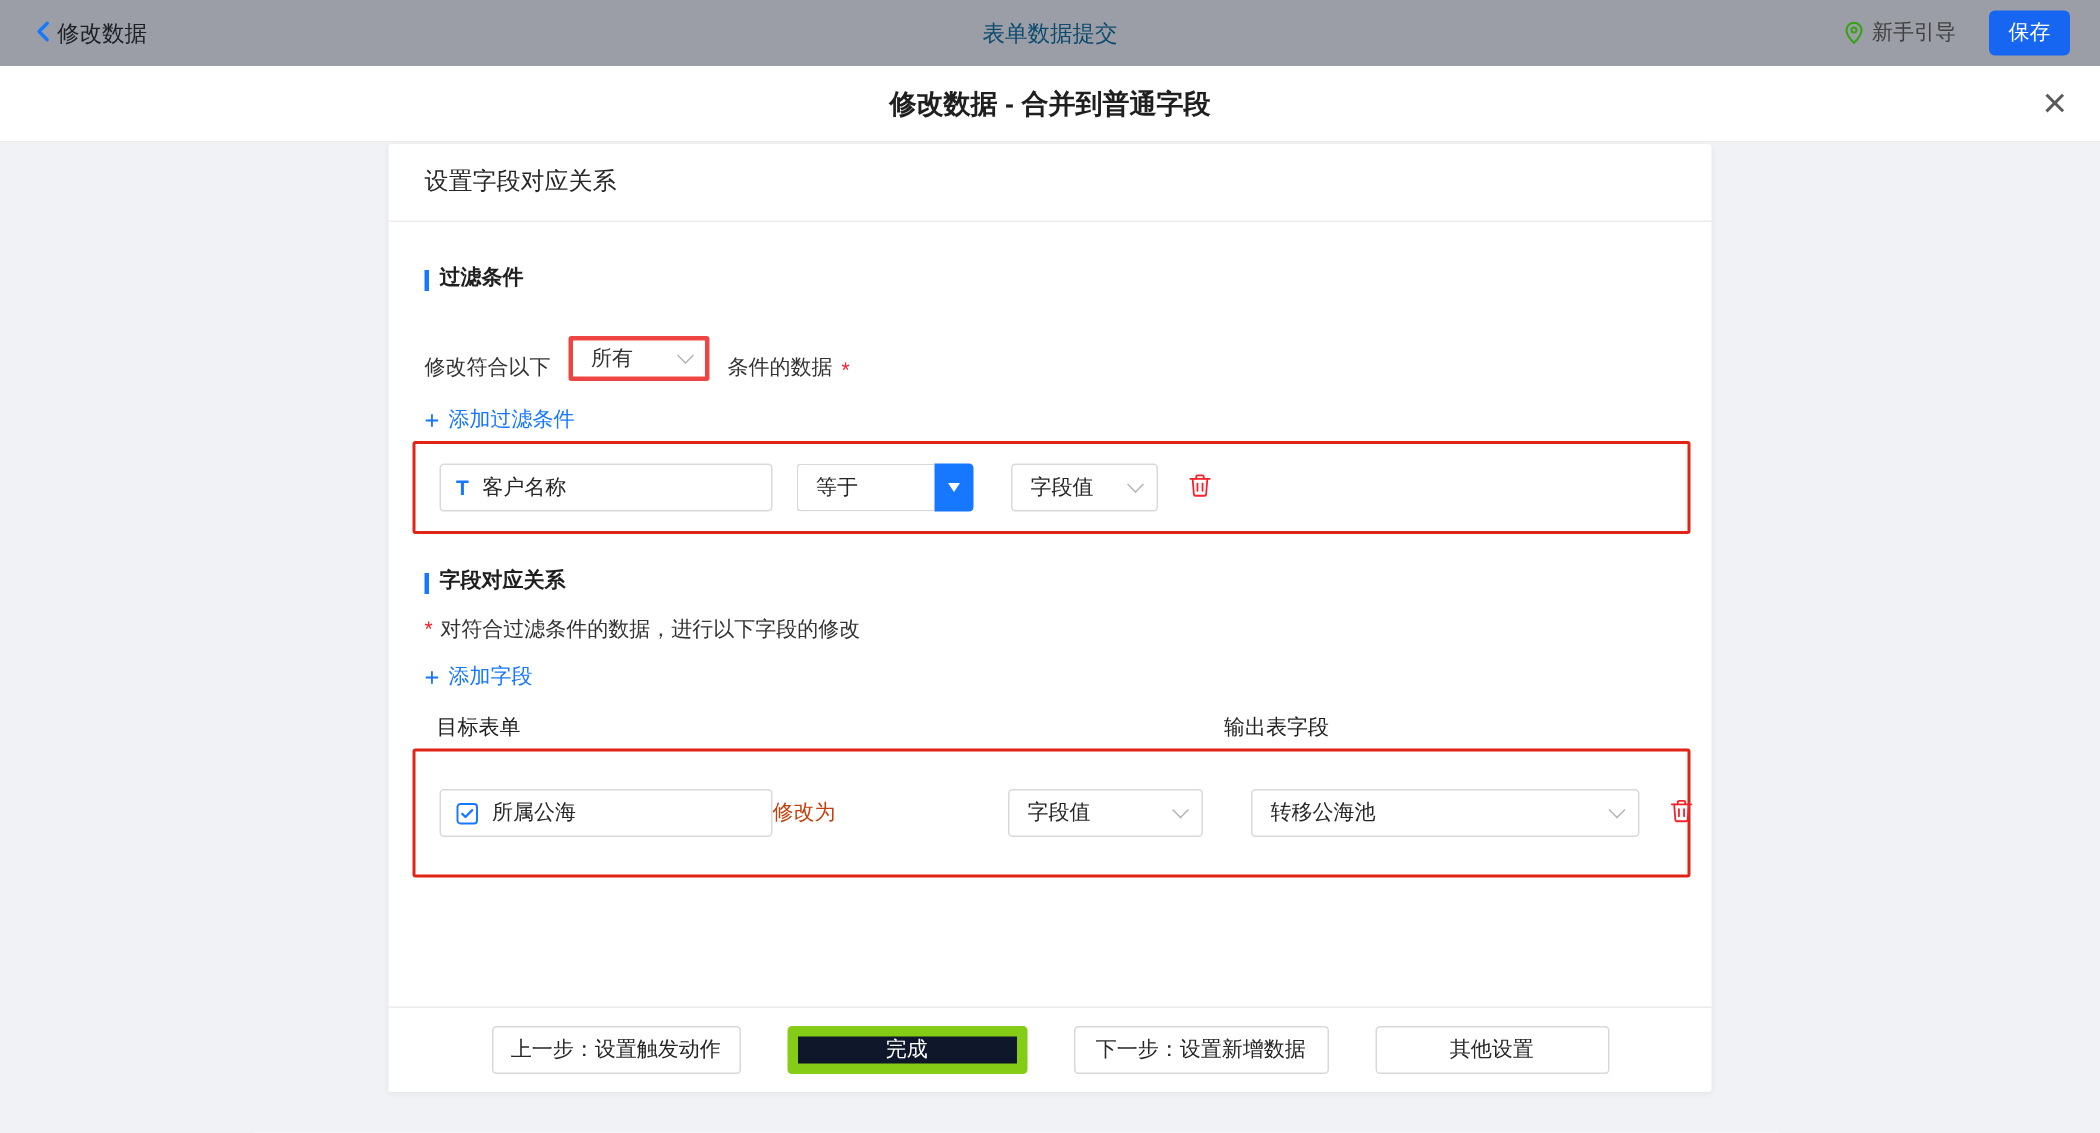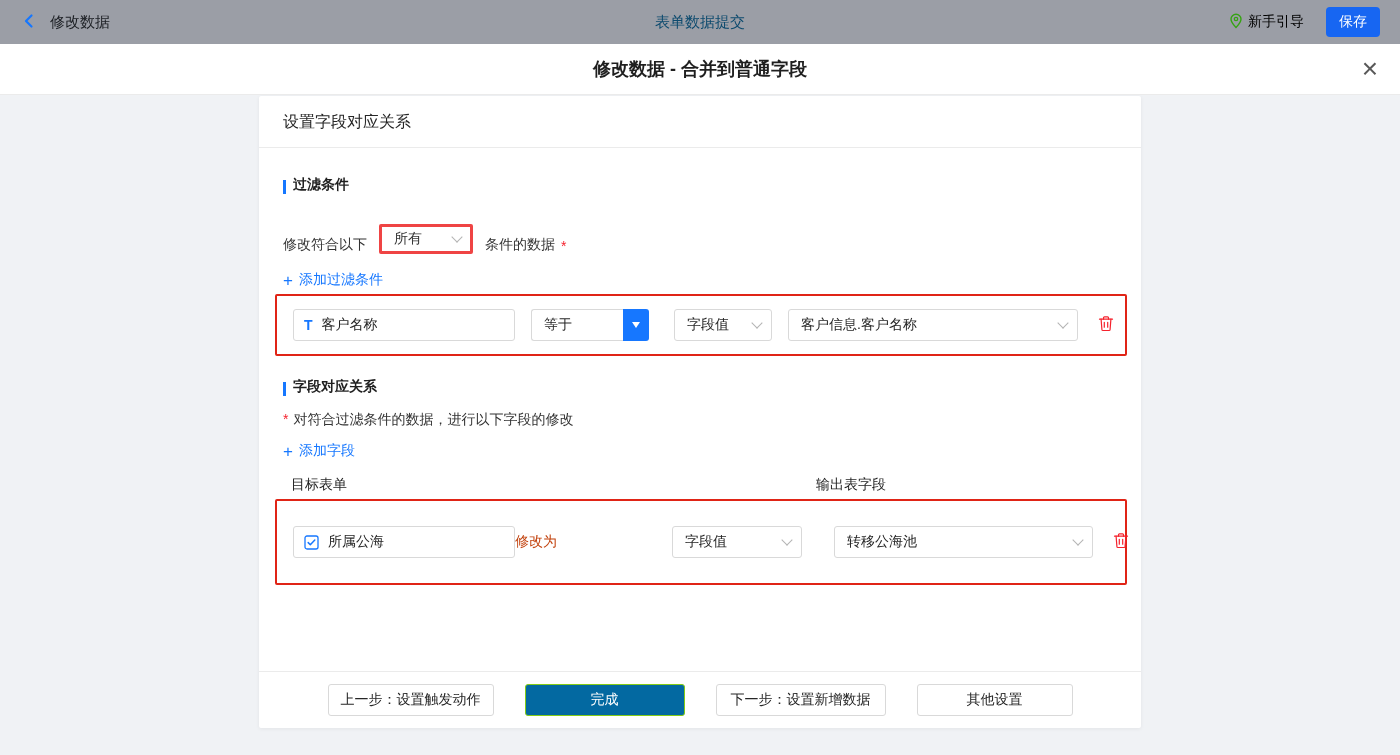--- a/index.html
+++ b/index.html
@@ -3,25 +3,25 @@
 <meta charset="utf-8">
 <style>
   *{box-sizing:border-box;margin:0;padding:0}
   html,body{width:1400px;height:755px}
   body{font-family:"Liberation Sans","DejaVu Sans",sans-serif;font-size:14px;color:#262626;background:#f0f2f5;overflow:hidden}
   button{font-family:inherit}
 
   
   .topbar{height:44px;background:#9b9ea6;display:flex;align-items:center;padding:0 20px;position:relative;flex:none}
   .topbar-center{position:absolute;left:0;right:0;text-align:center;font-size:15px;color:#0c4a6e}
-  .topbar-left{display:flex;align-items:center;gap:12px;position:relative;z-index:1;cursor:pointer}
+  .topbar-left{display:flex;align-items:center;gap:0;position:relative;z-index:1;cursor:pointer}
   .back-btn{display:flex;align-items:center;background:none;border:none;cursor:pointer}
   .topbar-back-label{font-size:15px;color:#1c1f24}
   .topbar-right{margin-left:auto;display:flex;align-items:center;gap:22px;position:relative;z-index:1}
-  .guide-link{display:flex;align-items:flex-start;gap:5px;color:#000000;cursor:pointer;background:none;border:none;font-size:14px}
+  .guide-link{display:flex;align-items:center;gap:5px;color:#404040;cursor:pointer;background:none;border:none;font-size:14px}
   .save-btn{width:54px;height:30px;background:#1766f2;color:#fff;border:none;border-radius:4px;font-size:14px;cursor:pointer}
 
   
   .dialog-header{height:51px;background:#fff;border-bottom:1px solid #ebebeb;display:flex;align-items:center;justify-content:center;position:relative}
   .dialog-title{font-size:18px;font-weight:bold;color:#1f1f1f}
   .close-btn{position:absolute;right:22px;top:50%;transform:translateY(-50%);font-size:28px;line-height:1;color:#595959;background:none;border:none;cursor:pointer;font-weight:300}
 
   
   .main{padding-top:1px}
   .card{width:882px;height:632px;margin:0 auto;background:#fff;border-radius:2px;display:flex;flex-direction:column;box-shadow:0 1px 4px rgba(0,0,0,.06)}
@@ -68,21 +68,21 @@
   .hdr-output{position:absolute;left:525px;top:0}
 
   .map-label{width:157px;text-align:left;color:#c2410c;flex:none}
   .vt2-select{width:130px}
   .val2-select{width:259px;margin-left:32px}
 
   .btn{height:32px;background:#fff;border:1px solid #d9d9d9;border-radius:3px;font-size:14px;color:#262626;cursor:pointer;text-align:center}
   .btn-prev{width:166px}
   .btn-next{width:170px}
   .btn-other{width:156px}
-  .btn-primary{width:160px;background:#0369a1;border:1px solid #84cc16;color:#fff}
+  .btn-primary{width:160px;background:#0f172a;border:7px solid #84cc16;color:#fff}
 </style>
 </head>
 <body>
 
 <header class="topbar">
   <div class="topbar-center">表单数据提交</div>
   <div class="topbar-left">
     <button class="back-btn">
       <span>
         <svg width="18" height="18" viewBox="0 0 18 18" fill="none">
@@ -150,24 +150,20 @@
             <span class="sel-text">等于</span>
           </div>
           <button class="op-addon">
             <span class="tri"></span>
           </button>
         </div>
         <div class="select vt-select">
           <span class="sel-text">字段值</span>
           <span class="caret"></span>
         </div>
-        <div class="select val-select">
-          <span class="sel-text">客户信息.客户名称</span>
-          <span class="caret"></span>
-        </div>
         <button class="trash-btn">
           <span>
             <svg width="16" height="17" viewBox="0 0 16 17" fill="none" stroke="#f5222d" stroke-width="1.2" stroke-linecap="round" stroke-linejoin="round">
                 <path d="M1.5 4.2h13"></path>
                 <path d="M5.5 4.2V2.8c0-.5.4-.9.9-.9h3.2c.5 0 .9.4.9.9v1.4"></path>
                 <path d="M3.1 4.2l.8 10.2c0 .6.5 1.1 1.1 1.1h6c.6 0 1.1-.5 1.1-1.1l.8-10.2"></path>
                 <path d="M6.3 7.4v4.8"></path>
                 <path d="M9.7 7.4v4.8"></path>
               </svg>
           </span>

